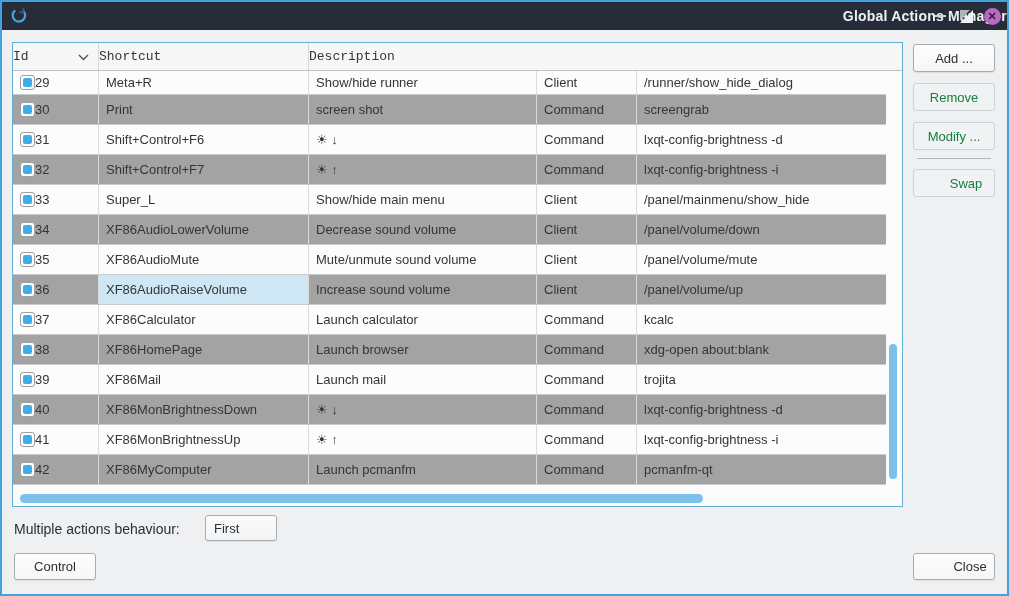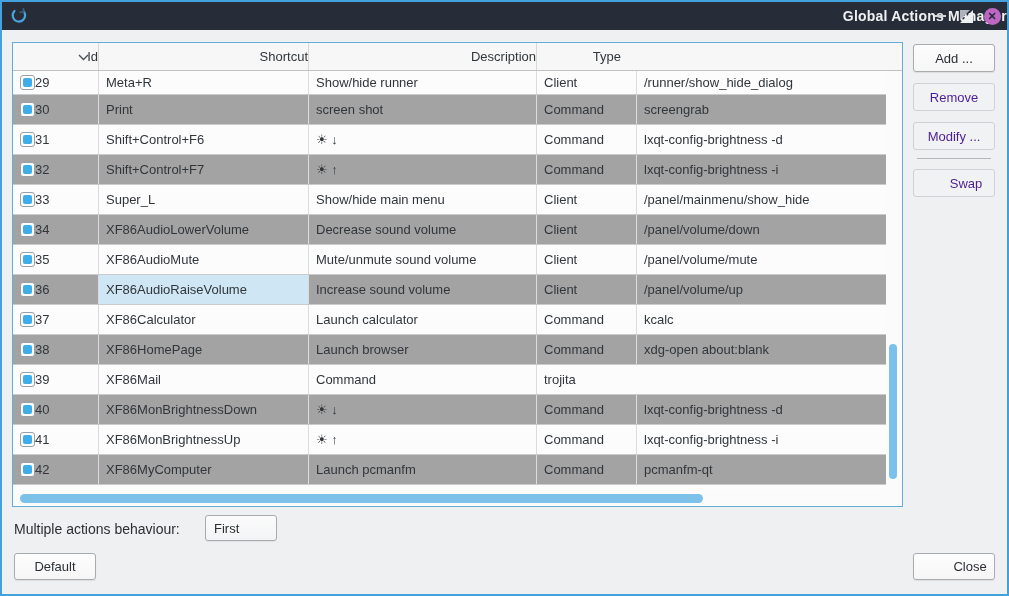--- a/index.html
+++ b/index.html
@@ -31,22 +31,22 @@
   .table-widget {
     position:absolute; left:10px; top:40px; width:891px; height:465px;
     background:#fcfcfc; border:1px solid #64add7;
   }
   .table-header {
     position:absolute; left:0; top:0; width:889px; height:28px;
     display:grid; grid-template-columns:86px 210px 228px 100px 1fr;
     background:#f7f7f8; border-bottom:1px solid #bfc1c3;
   }
   .th {
-    display:flex; align-items:center; justify-content:flex-end; position:relative;
-    font-size:13px; color:#31363b; border-right:1px solid #d6d8d9; cursor:pointer;
+    display:flex; align-items:center; justify-content:flex-start; position:relative;
+    font-size:13px; color:#31363b; border-right:1px solid #d6d8d9; cursor:pointer;font-family:Liberation Mono, monospace;
   }
   .th:last-child { border-right:none; padding-right:16px; }
   .th .sort-ind { position:absolute; right:9px; top:11px; }
   .table-rows {
     position:absolute; left:0; top:28px; width:873px;
   }
   .trow {
     display:grid; grid-template-columns:86px 210px 228px 100px 1fr;
     height:30px; background:#fcfcfc; border-bottom:1px solid #c9cbcd;
   }
@@ -81,21 +81,21 @@
     border-radius:4.5px; background:#7cc1e9; cursor:grab;
   }
   
   .btn {
     position:absolute; width:82px; height:28px; border:1px solid #a9acae; border-radius:3px;
     background:linear-gradient(#fdfdfd,#f6f6f7); font-size:13px; color:#2b2f33;
     display:flex; align-items:center; justify-content:center; cursor:pointer;
     box-shadow:0 1px 1px rgba(0,0,0,.08); font-family:"Liberation Sans",sans-serif;
   }
   .btn.disabled {
-    background:#f1f2f3; border-color:#cfd2d4; color:#4c1d95; box-shadow:none; cursor:default;
+    background:#f1f2f3; border-color:#cfd2d4; color:#15803d; box-shadow:none; cursor:default;
   }
   #btn-add    { left:911px; top:42px; }
   #btn-remove { left:911px; top:81px; }
   #btn-modify { left:911px; top:120px; }
   .side-separator { position:absolute; left:915px; top:156px; width:74px; height:1px; background:#b4b7b9; }
   #btn-swap   { left:911px; top:167px;padding-left:24px; }
   #btn-default{ left:12px;  top:551px; height:27px; }
   #btn-close  { left:911px; top:551px; height:27px;padding-left:32px; }
   
   .behaviour-label {
@@ -143,23 +143,20 @@
         <svg class="sort-ind" width="11" height="7" viewBox="0 0 11 7">
           <polyline points="1,1 5.5,5.5 10,1" fill="none" stroke="#4d5257" stroke-width="1.4"></polyline>
         </svg>
       </div>
       <div class="th">
           <span>Shortcut</span>
         </div>
       <div class="th">
           <span>Description</span>
         </div>
-      <div class="th">
-          <span>Type</span>
-        </div>
     </div>
 
     <div class="table-rows">
         <div class="trow clipped">
     <div class="td td-id">
       <div class="checkbox"></div>
       <span>29</span>
     </div>
     <div class="td">Meta+R</div>
     <div class="td">Show/hide runner</div>
@@ -255,20 +252,21 @@
     <div class="td">Launch browser</div>
     <div class="td">Command</div>
     <div class="td">xdg-open about:blank</div>
   </div>
         <div class="trow">
     <div class="td td-id">
       <div class="checkbox"></div>
       <span>39</span>
     </div>
     <div class="td">XF86Mail</div>
+    <div class="td">Launch mail</div>
     <div class="td">Command</div>
     <div class="td">trojita</div>
   </div>
         <div class="trow alt">
     <div class="td td-id">
       <div class="checkbox"></div>
       <span>40</span>
     </div>
     <div class="td">XF86MonBrightnessDown</div>
     <div class="td">☀ ↓</div>
@@ -312,16 +310,16 @@
   <div class="btn disabled" id="btn-swap">Swap</div>
 
   <div class="behaviour-label">Multiple actions behaviour:</div>
   <div class="combo">
     <span class="combo-value">First</span>
     <svg width="11" height="7" viewBox="0 0 11 7">
       <polyline points="1,1 5.5,5.5 10,1" fill="none" stroke="#4d5257" stroke-width="1.4"></polyline>
     </svg>
   </div>
 
-  <div class="btn" id="btn-default">Default</div>
+  <div class="btn" id="btn-default">Control</div>
   <div class="btn" id="btn-close">Close</div>
 
 </div>
 
 </body></html>

